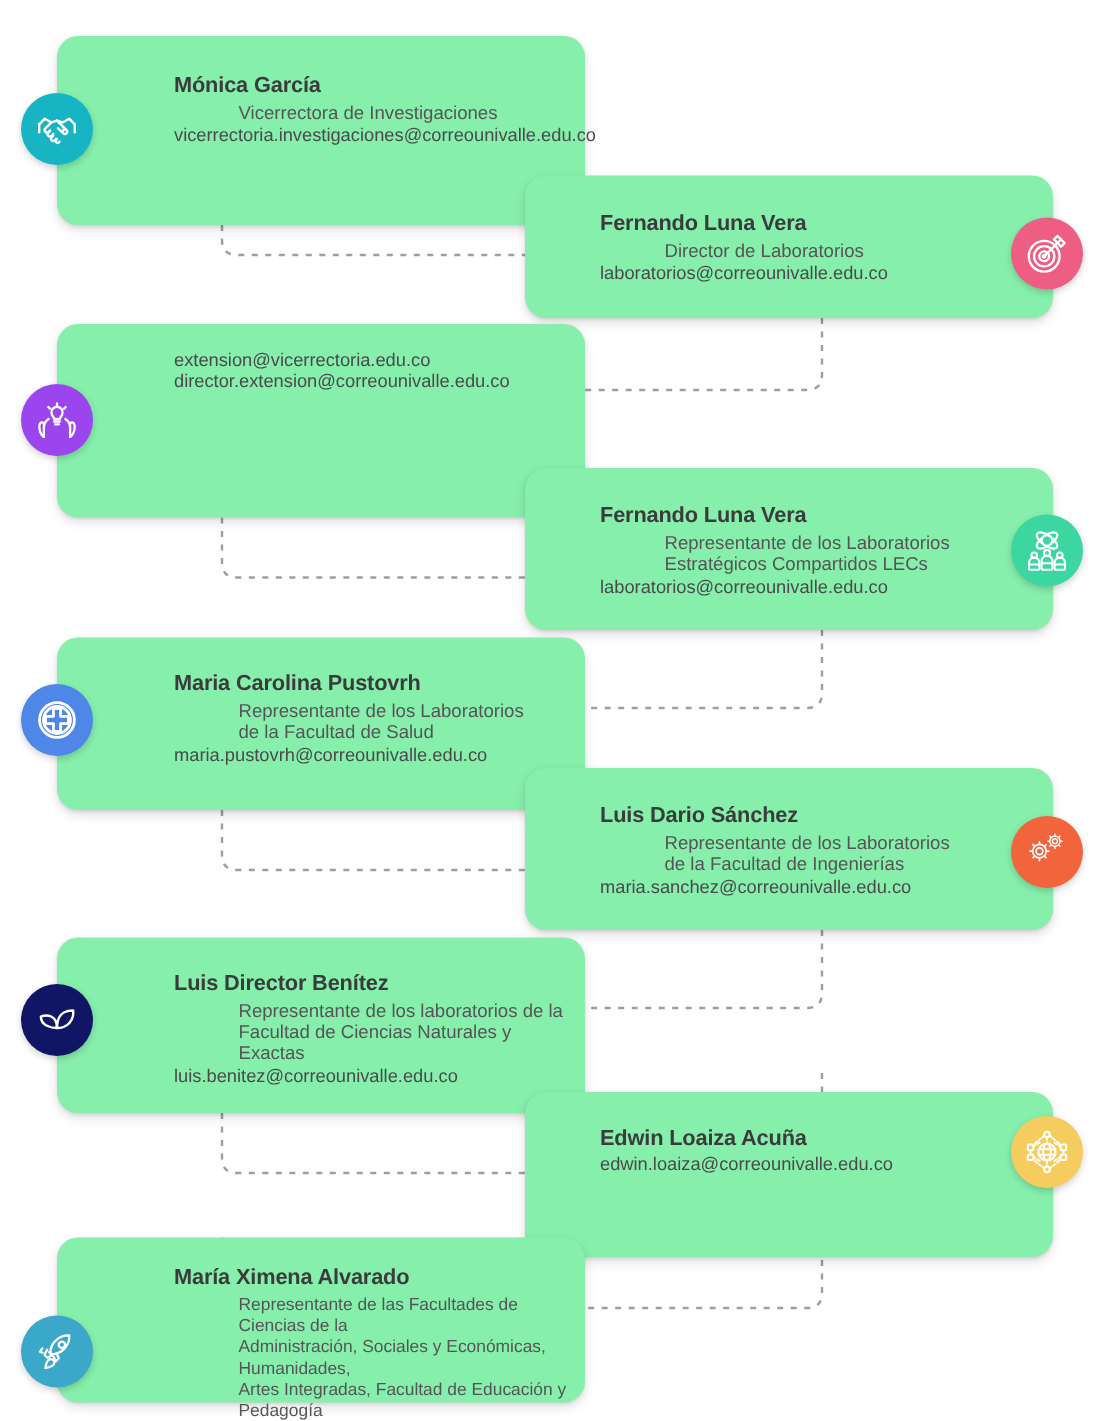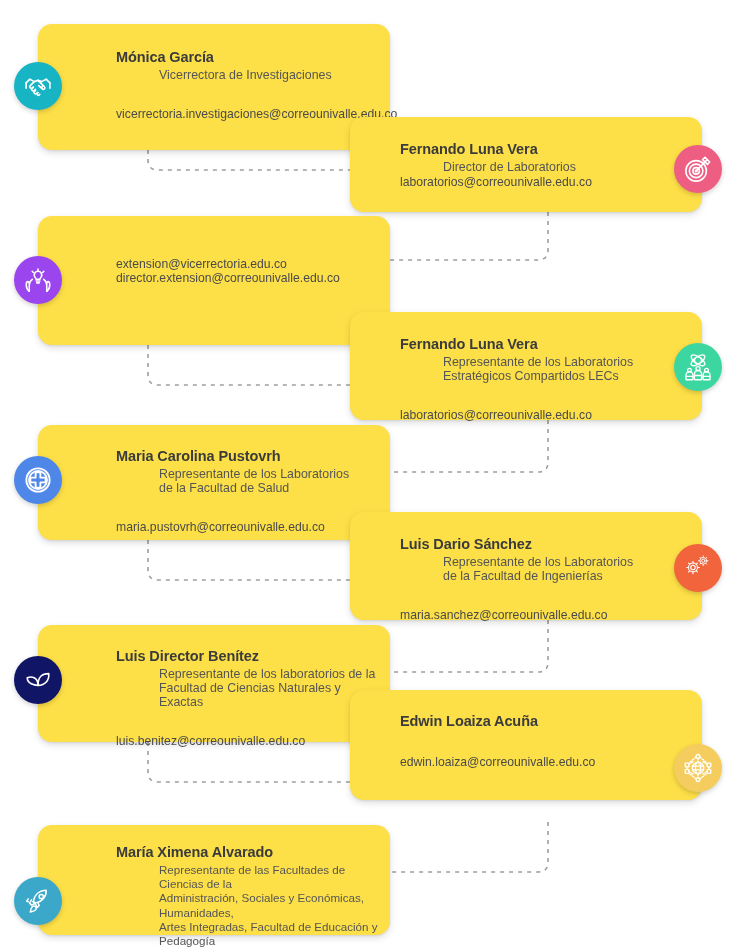--- a/index.html
+++ b/index.html
@@ -24,21 +24,21 @@
     position: absolute;
     left: 0; top: 0;
     width: 740px; height: 947px;
     pointer-events: none;
     z-index: 1;
   }
 
   
   .card {
     position: absolute;
-    background: #fde047;
+    background: #86efac;
     border-radius: 14px;
     box-shadow: 0 3px 7px rgba(0,0,0,0.13), 0 1px 2px rgba(0,0,0,0.08);
     z-index: 2;
   }
   .card.left  { left: 38px;  width: 352px; }
   .card.right { left: 350px; width: 352px; }
 
   .card-body {
     position: absolute;
     top: 0;
@@ -60,21 +60,21 @@
     color: #555555;
     line-height: 1.13;
     margin-top: 2px;
     white-space: pre-line;
     margin-left: 43px;
   }
   .p-email {
     font-size: 12.2px;
     color: #4a4a4a;
     line-height: 1.18;
-    margin-top: 25px;
+    margin-top: 1px;
     white-space: pre-line;
   }
 
   
   .badge {
     position: absolute;
     width: 48px; height: 48px;
     border-radius: 50%;
     display: flex;
     align-items: center;
@@ -253,21 +253,21 @@
   </div>
   <div class="badge" style="left:14px; top:656px; background:#111566;">
     <span>
       <svg viewBox="0 0 24 24" fill="none" stroke="#fff" stroke-width="1.3" stroke-linecap="round" stroke-linejoin="round">
         <path d="M12 16.3C9.2 16.3 3.4 15 3.4 10.2c3.1-1.3 8.6-0.9 8.6 6.1z"></path>
         <path d="M12 16.3c0-7.4 3.6-9.4 8.6-9.4.6 5.3-3 9.4-8.6 9.4z"></path>
       </svg>
     </span>
   </div>
 
-  <div class="card right" style="top:690px; height:110px;">
+  <div class="card right" style="top:728px; height:110px;">
     <div class="card-body" style="top:22px;">
       <div class="p-name">Edwin Loaiza Acuña</div>
       <div class="p-email">edwin.loaiza@correounivalle.edu.co</div>
     </div>
   </div>
   <div class="badge big" style="left:674px; top:744px; background:#F5CD5E;">
     <span>
       <svg viewBox="0 0 24 24" fill="none" stroke="#fff" stroke-width="1" stroke-linecap="round" stroke-linejoin="round">
         <circle cx="12" cy="12" r="4.3"></circle>
         <ellipse cx="12" cy="12" rx="1.9" ry="4.3"></ellipse>

